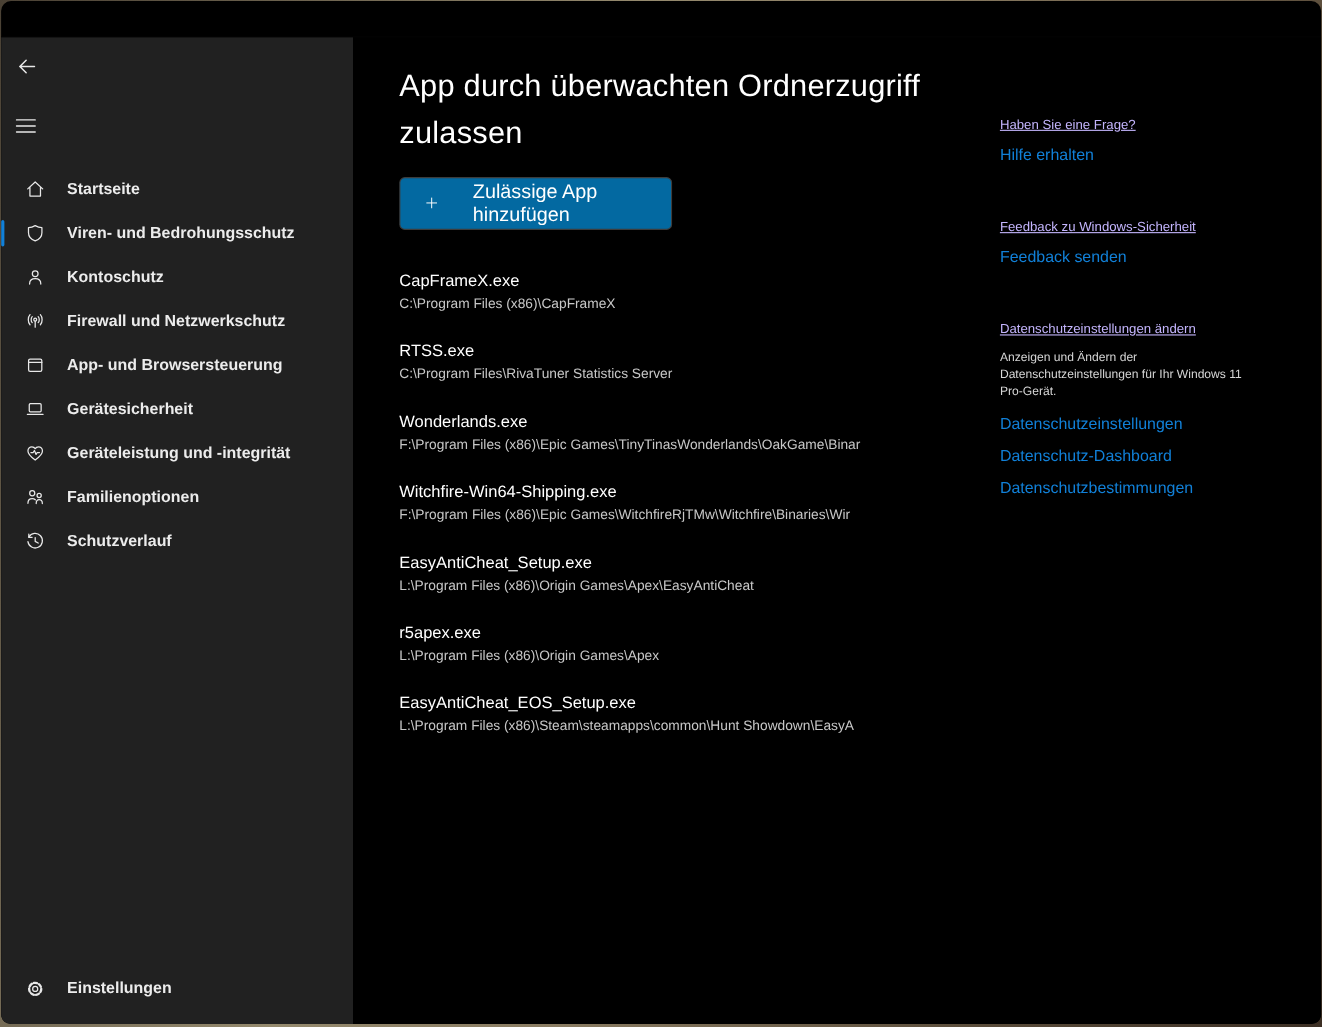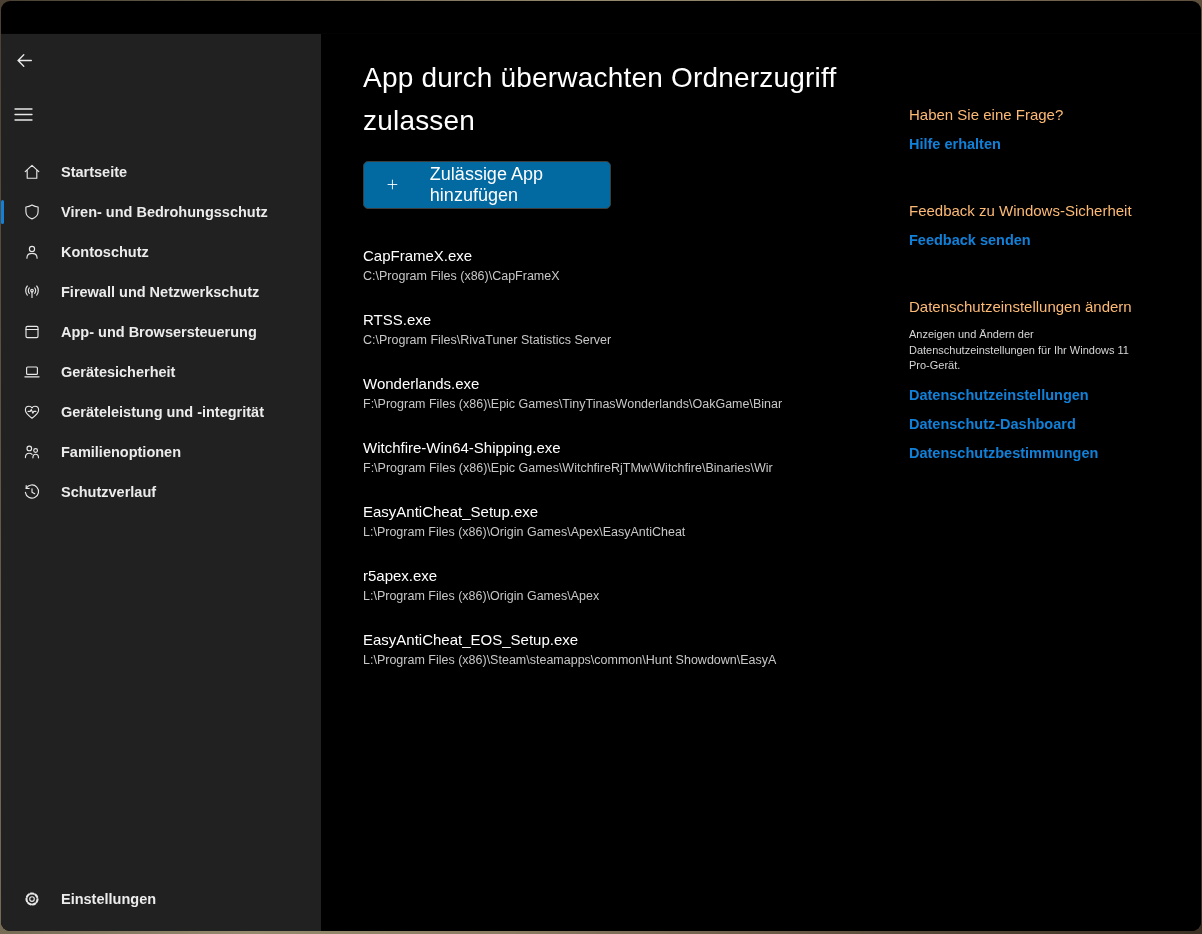--- a/index.html
+++ b/index.html
@@ -67,25 +67,25 @@
   .app-path {
     font-size:12.5px; color:#c7c7c7; width:428px;
     white-space:nowrap; overflow:hidden;
   }
   
   .aside {
     position:absolute; top:33px; left:908px; width:275px; padding-top:72px;
     color:#fff;
   }
   .aside-section { margin-bottom:50px; }
-  .aside-heading { font-size:15px; color:#fdba74; }
+  .aside-heading { font-size:12px; color:#c4b5fd;text-decoration:underline; }
   .aside-body { margin-top:12px; width:240px; font-size:11px; line-height:1.42; color:#d6d6d6; }
   .aside-link {
     display:block; margin-top:13px; font-size:14.5px; color:#1180d8;
-    text-decoration:none; cursor:pointer; width:fit-content;font-weight:bold;
+    text-decoration:none; cursor:pointer; width:fit-content;
   }
 </style>
 </head>
 <body>
 
 <div class="window">
 
   <div class="titlebar">
     <div class="title">Windows-Sicherheit</div>
     <div class="win-controls">

